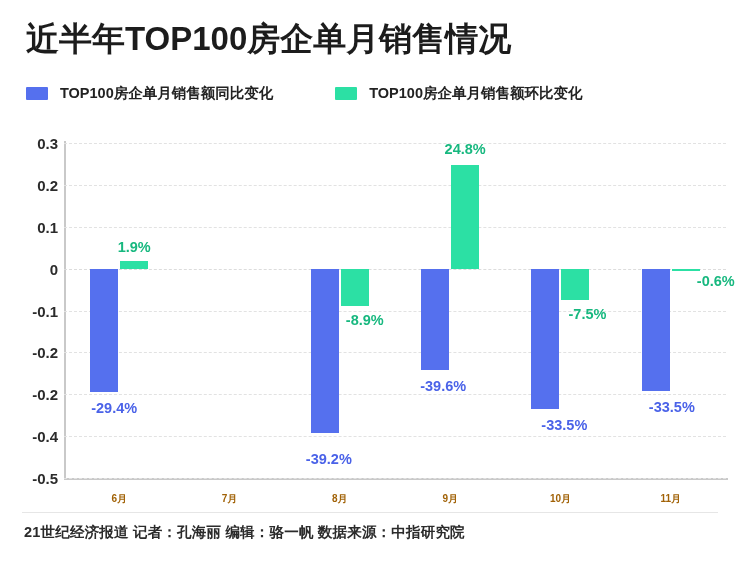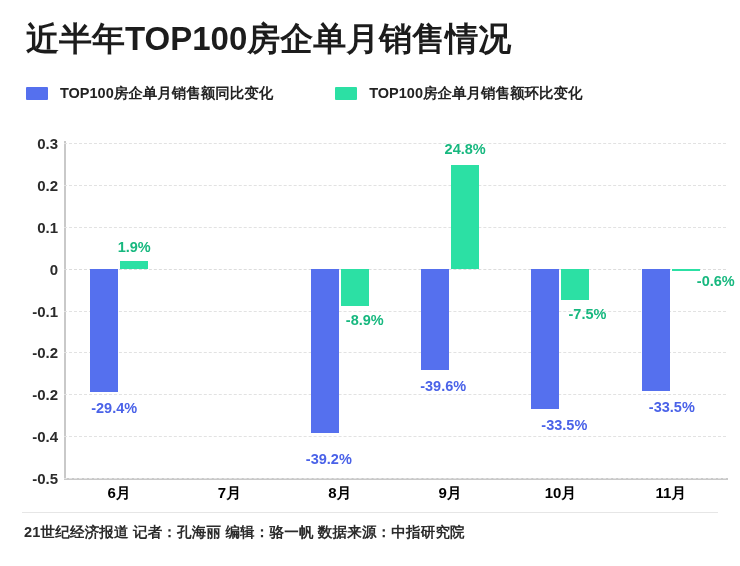--- a/index.html
+++ b/index.html
@@ -152,25 +152,25 @@
   
   .x-labels {
     position: absolute;
     left: 64px;
     top: 484px;
     width: 662px;
     height: 26px;
   }
   .x-label {
     position: absolute;
-    top: 0;
+    top: 8px;
     transform: translateX(-50%);
-    font-size: 15px;
-    font-weight: bold;
-    color: #000000;
+    font-size: 10px;
+    font-weight: bold;
+    color: #a16207;
     white-space: nowrap;
   }
 
   
   .footer-rule {
     position: absolute;
     left: 22px;
     top: 512px;
     width: 696px;
     height: 1px;

